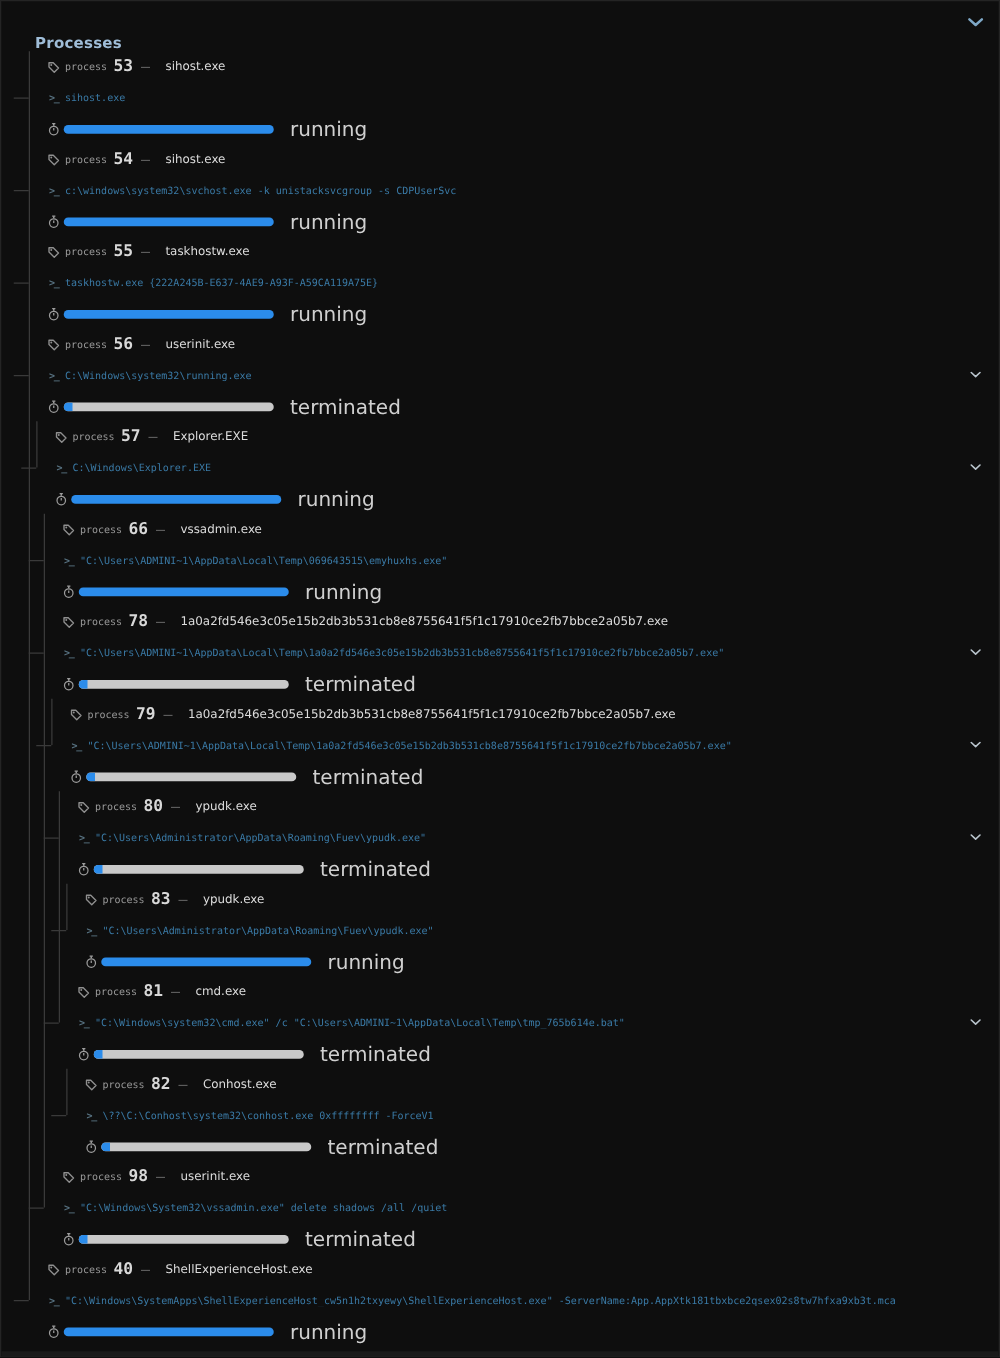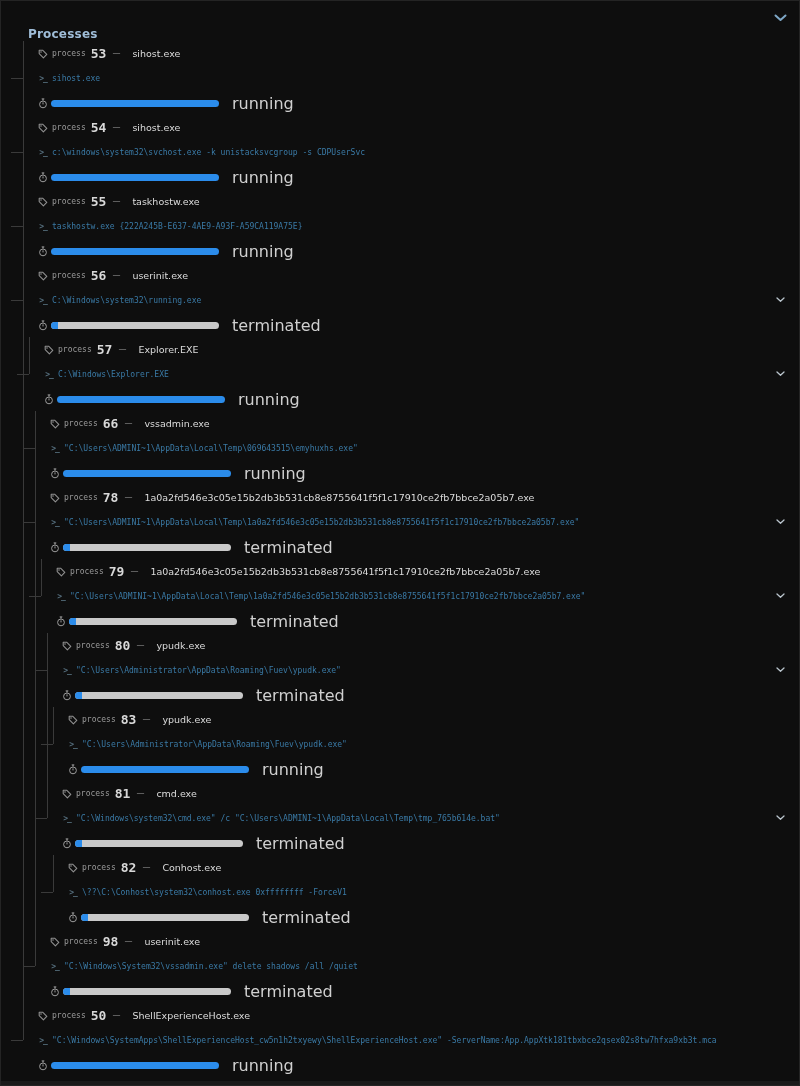--- a/index.html
+++ b/index.html
@@ -512,21 +512,21 @@
       </div>
   <div class="pnode">
     <div class="row tag-row">
       <span class="icon">
         <svg width="10" height="10" viewBox="0 0 10 10">
               <path d="M1.2 1.2 h3.4 l4.2 4.2 -3.4 3.4 -4.2 -4.2 z" fill="none" stroke="#8f8f8f" stroke-width="1.1" stroke-linejoin="round"></path>
               <circle cx="3" cy="3" r="0.8" fill="#8f8f8f"></circle>
             </svg>
       </span>
       <span class="plabel">process</span>
-      <span class="pid">50</span>
+      <span class="pid">40</span>
       <span class="dash">—</span>
       <span class="pname">ShellExperienceHost.exe</span>
     </div>
     <div class="row cmd-row">
       <span class="icon term">&gt;_</span>
       <span class="cmd">"C:\Windows\SystemApps\ShellExperienceHost_cw5n1h2txyewy\ShellExperienceHost.exe" -ServerName:App.AppXtk181tbxbce2qsex02s8tw7hfxa9xb3t.mca</span>
 
     </div>
     <div class="row bar-row">
       <span class="icon">

